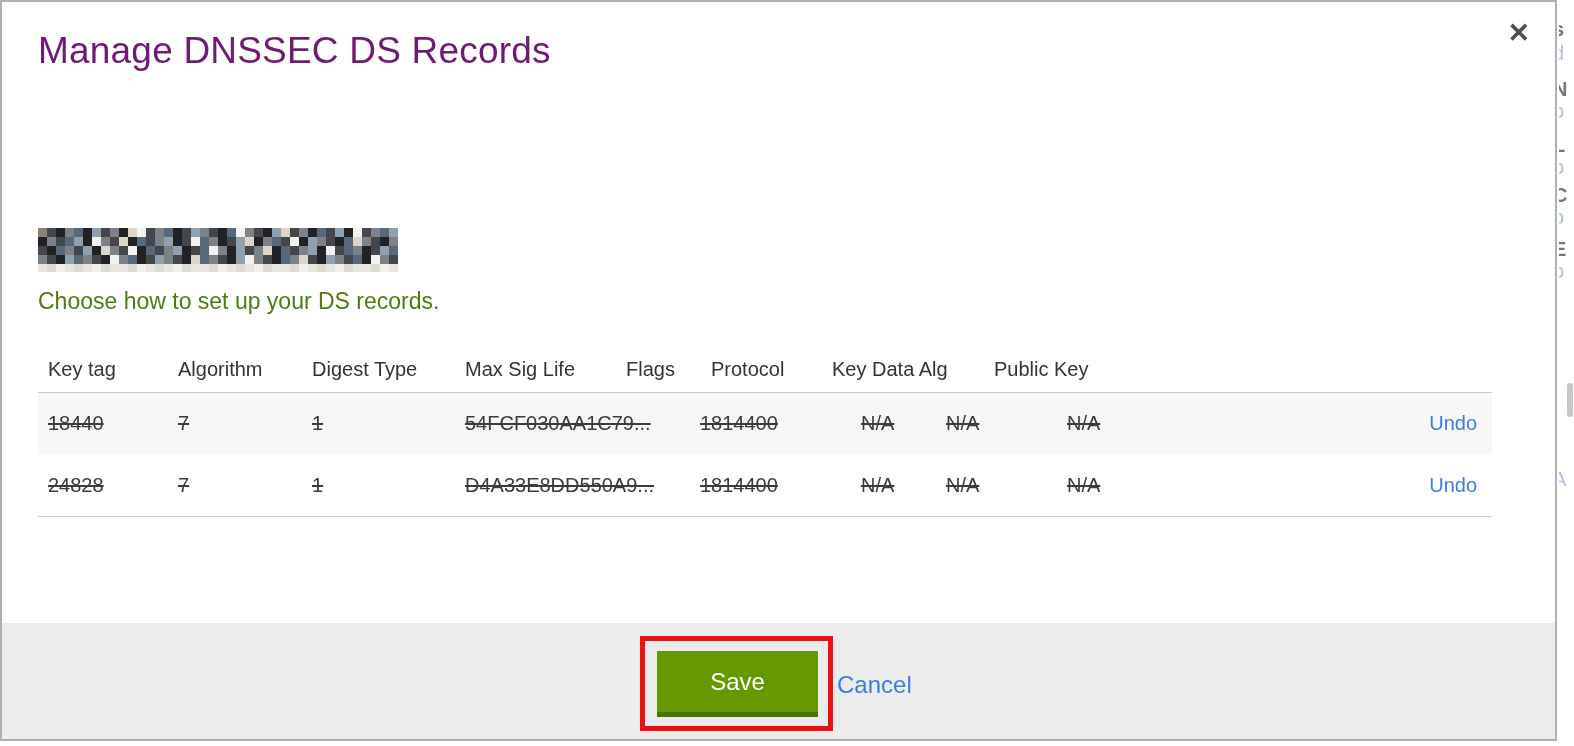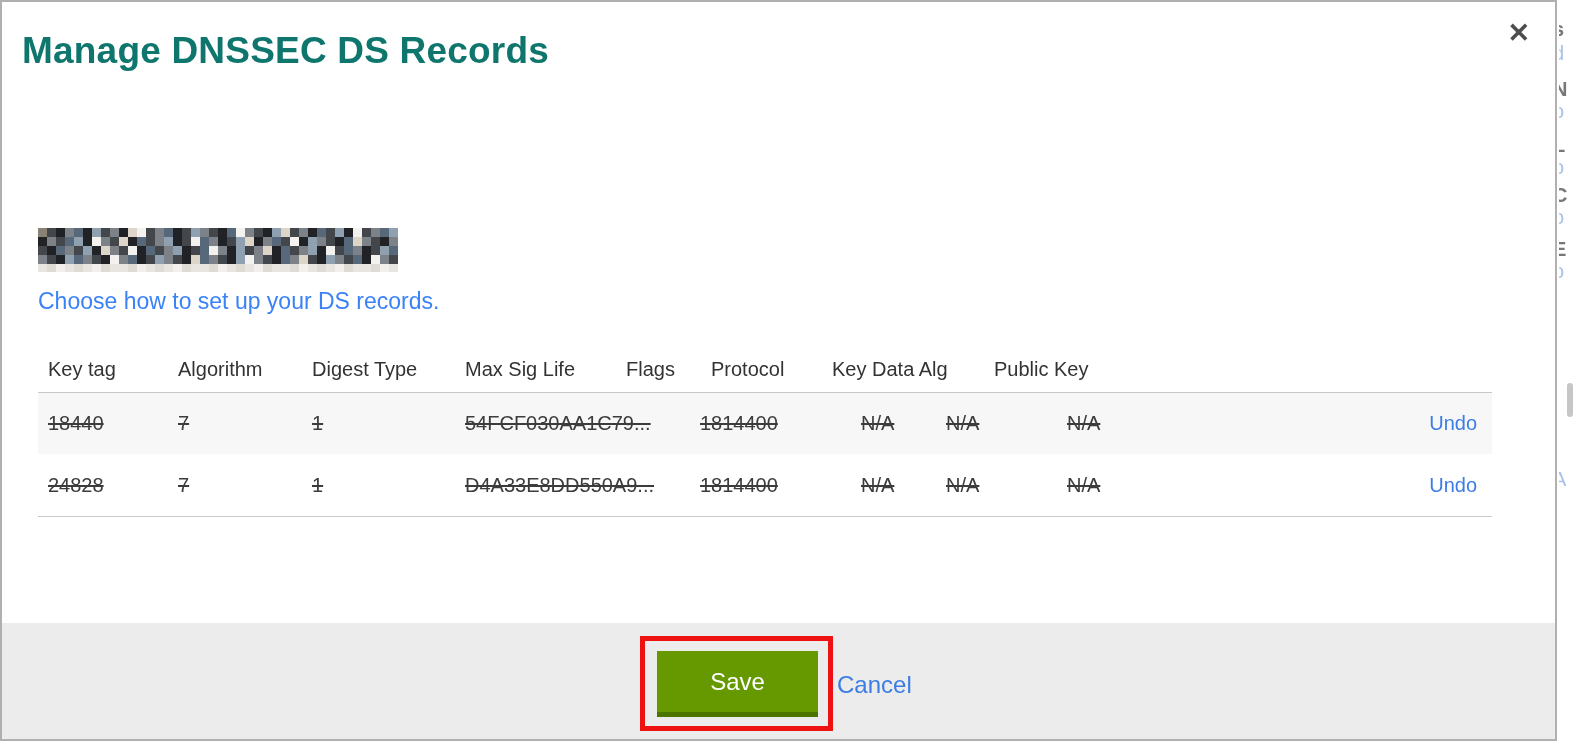--- a/index.html
+++ b/index.html
@@ -11,40 +11,40 @@
     overflow:hidden;
   }
   
   .modal {
     position:absolute; left:0; top:0;
     width:1557px; height:741px;
     background:#ffffff;
     border:2px solid #b0b0b0;
   }
   .modal-title {
-    position:absolute; left:20px; top:28px;
-    font-size:37px; font-weight:700; color:#0f766e;
+    position:absolute; left:36px; top:28px;
+    font-size:37px; font-weight:400; color:#701a75;
     letter-spacing:0.2px;
   }
   .close-btn {
     position:absolute; right:25px; top:18px;
     font-size:27px; font-weight:700; color:#4d4d4d;
     cursor:pointer; line-height:1;
   }
   
   .mosaic {
     position:absolute; left:36px; top:226px;
     font-size:0; line-height:0;
   }
   .mosaic-row { white-space:nowrap; height:9px; }
   .mosaic-row.light { height:8px; }
   .mosaic-cell { display:inline-block; width:9px; height:100%; }
   .intro {
     position:absolute; left:36px; top:286px;
-    font-size:23px; color:#3b82f6;
+    font-size:23px; color:#4d7c0f;
   }
   
   .ds-table {
     position:absolute; left:36px; top:344px;
     width:1454px; font-size:20px; color:#333333;
   }
   .t-row { display:flex; align-items:center; }
   .t-head { height:47px; border-bottom:1px solid #c9c9c9; }
   .t-cell { padding-left:10px; overflow:hidden; white-space:nowrap; }
   .c0{width:130px;} .c1{width:134px;} .c2{width:153px;} .c3{width:235px;}

